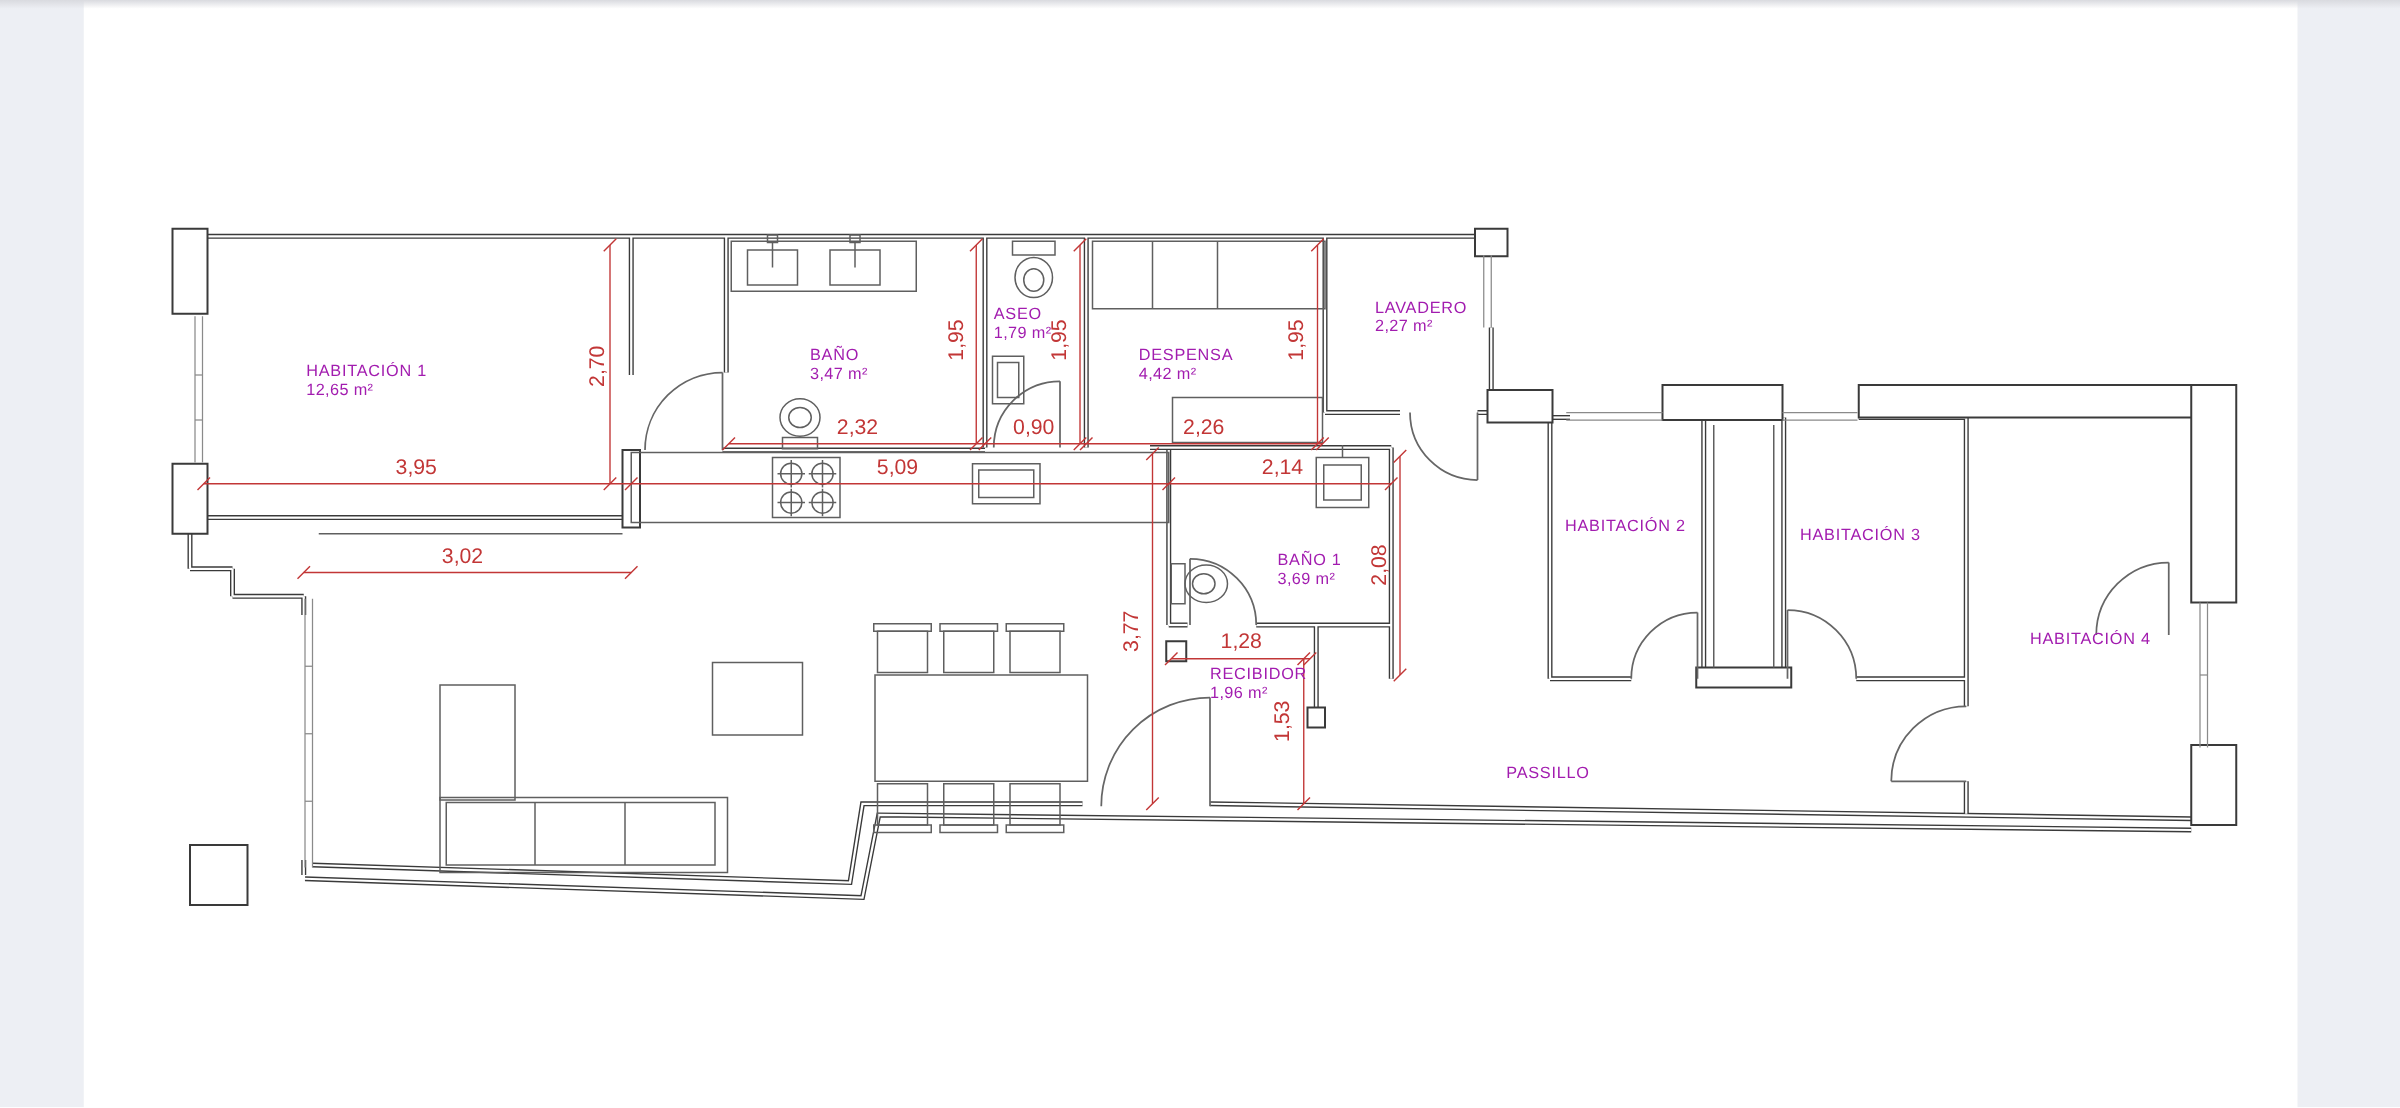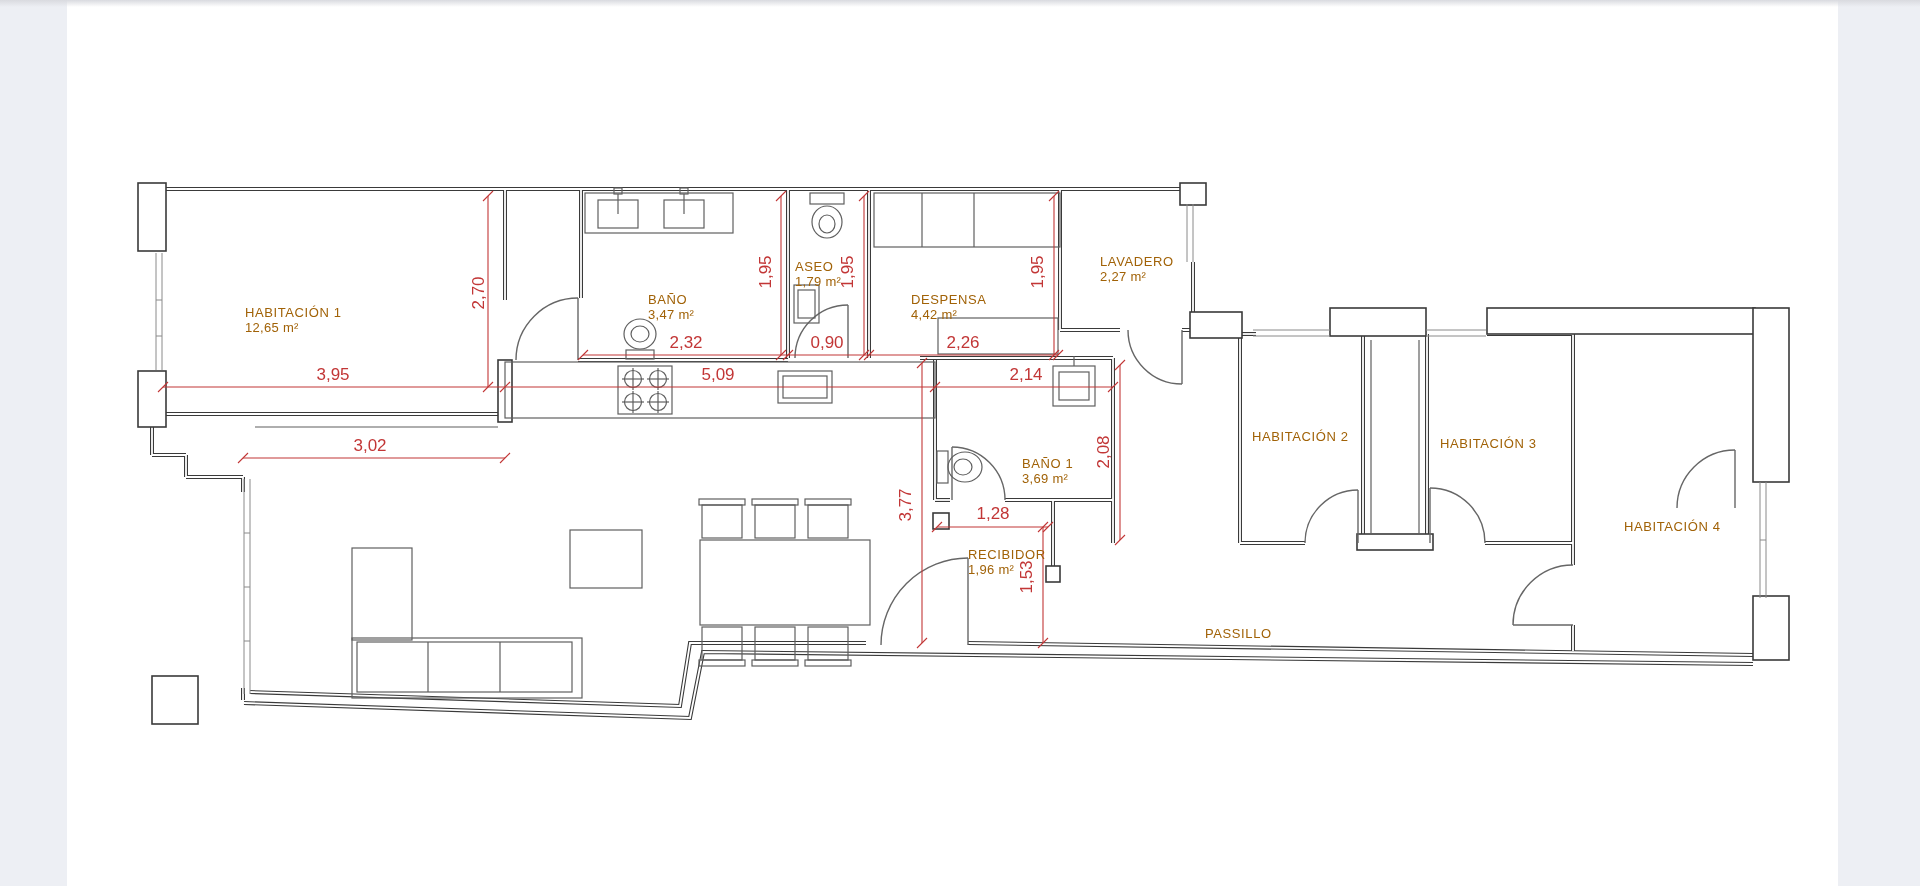--- a/index.html
+++ b/index.html
@@ -14,22 +14,22 @@
     background:linear-gradient(#d9dadf,rgba(255,255,255,0));}
   svg{position:absolute;left:0;top:0;}
   .wo{stroke:#3a3a3a;stroke-width:4;fill:none;stroke-linecap:butt;}
   .wi{stroke:#ffffff;stroke-width:1.8;fill:none;stroke-linecap:butt;}
   .pier{fill:#ffffff;stroke:#3a3a3a;stroke-width:1.6;}
   .win{stroke:#8a8a8a;stroke-width:1;fill:none;}
   .door{stroke:#666666;stroke-width:1.4;fill:none;}
   .furn{stroke:#5f5f5f;stroke-width:1.2;fill:none;}
   .dim{stroke:#c23636;stroke-width:1.1;fill:none;}
   .room-label{
-    position:absolute;color:#a16207;font-size:13px;line-height:15px;
-    letter-spacing:.6px;white-space:nowrap;margin-top:16px;
+    position:absolute;color:#a21caf;font-size:13px;line-height:15px;
+    letter-spacing:.6px;white-space:nowrap;
   }
   .room-label .area{letter-spacing:.3px;}
   .dim-label{
     position:absolute;color:#c23636;font-size:17px;line-height:17px;
     white-space:nowrap;transform:translate(-50%,-50%);
   }
   .dim-label.v{transform:translate(-50%,-50%) rotate(-90deg);}
 </style>
 </head>
 <body>

